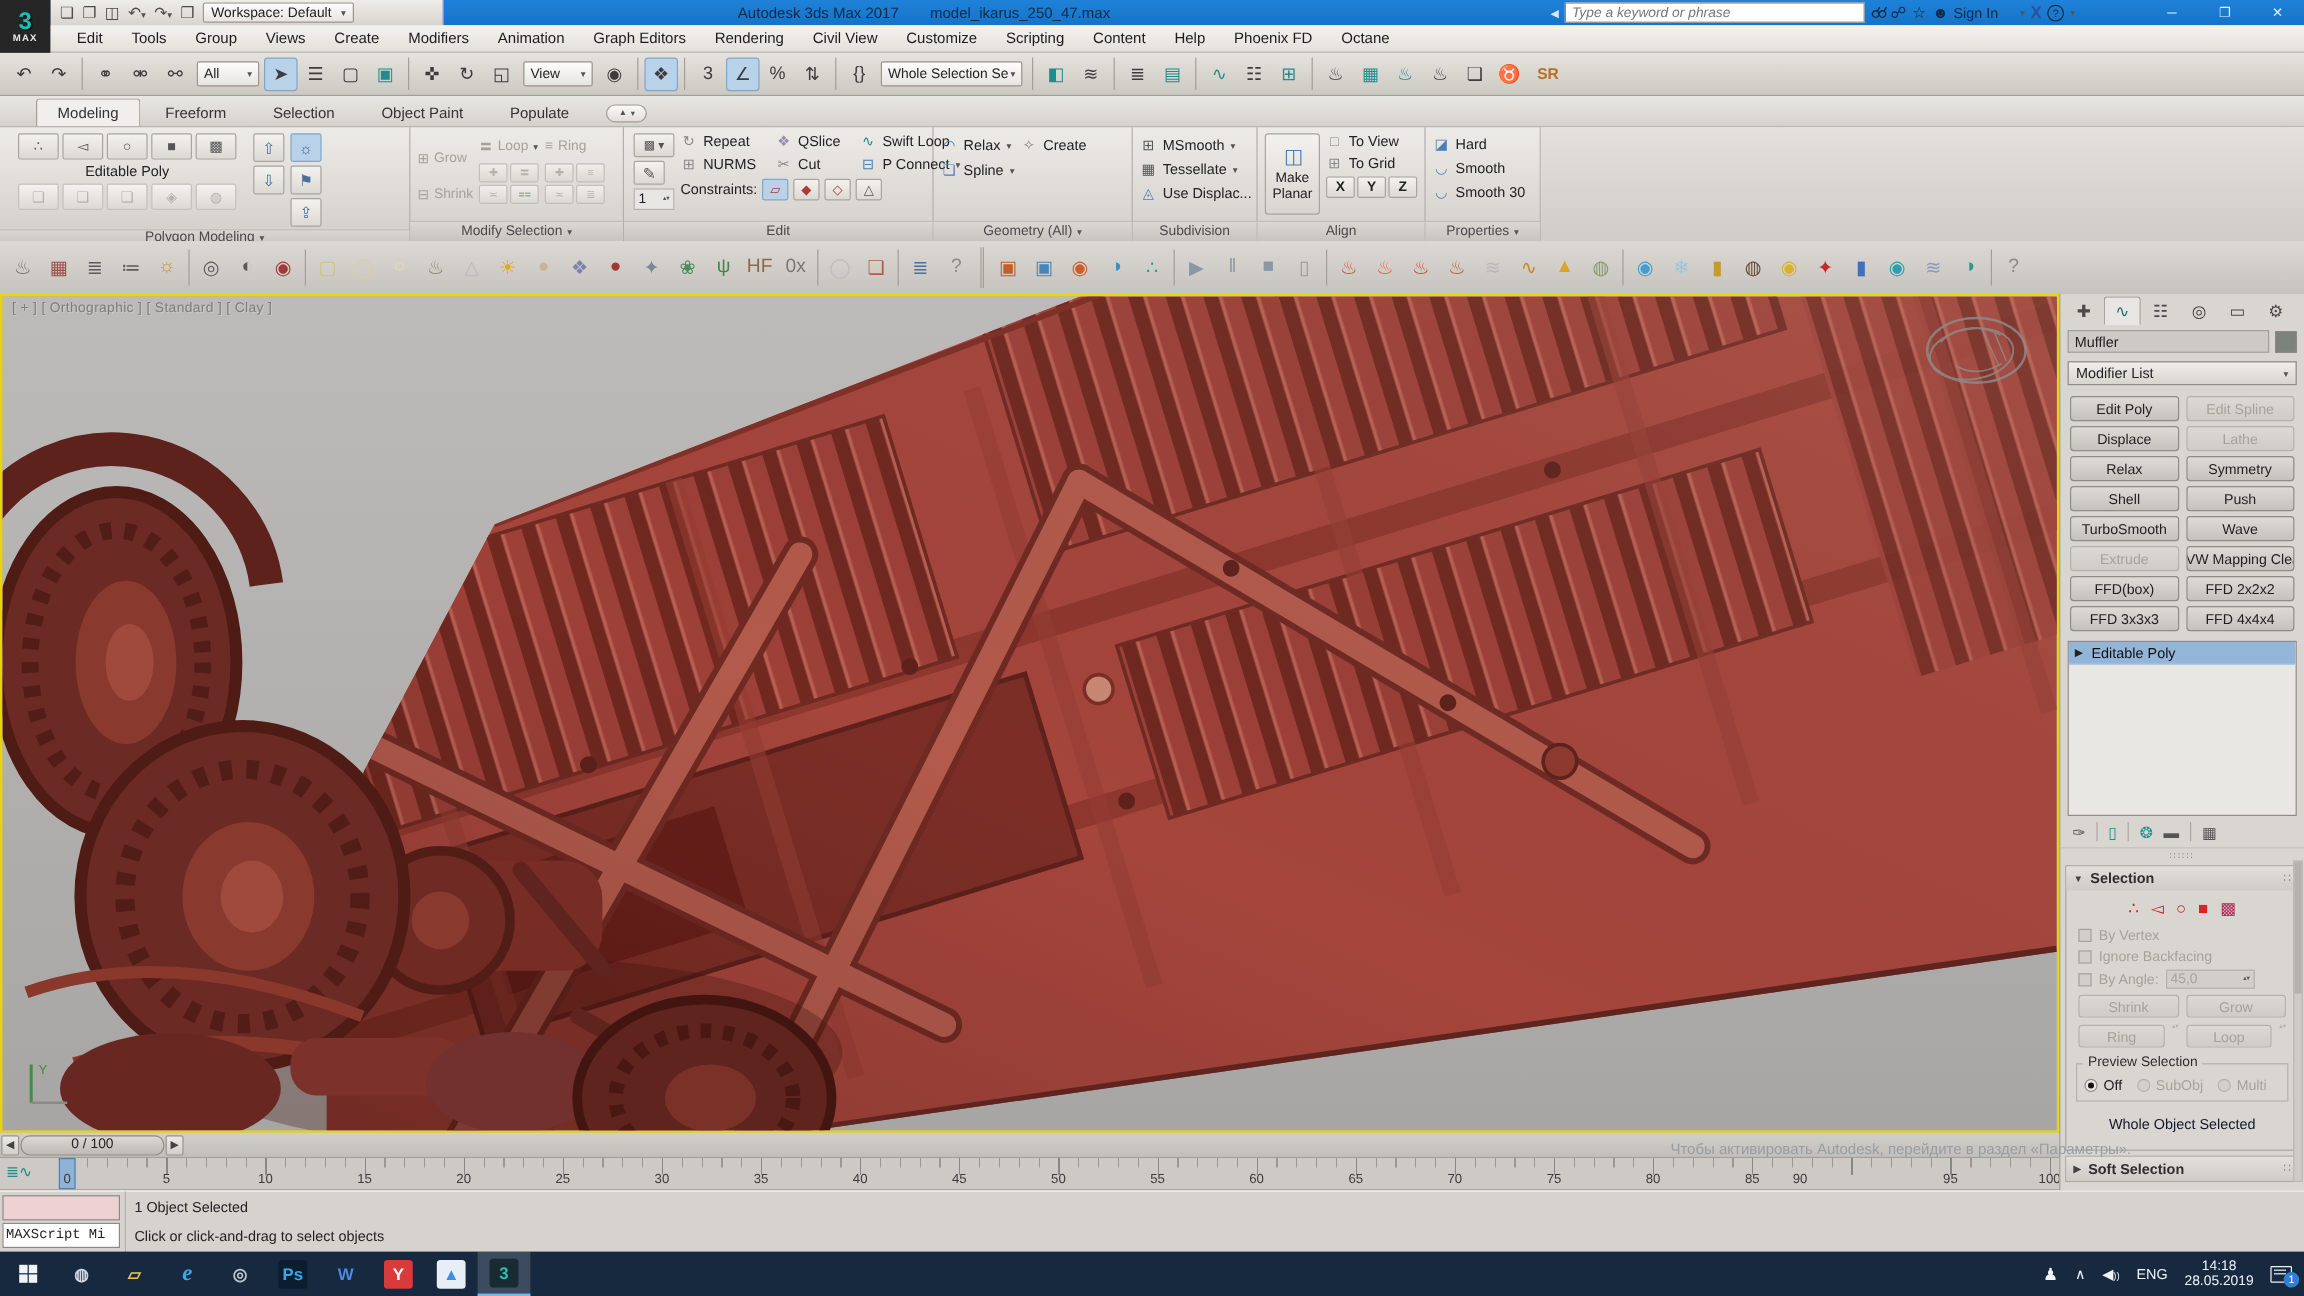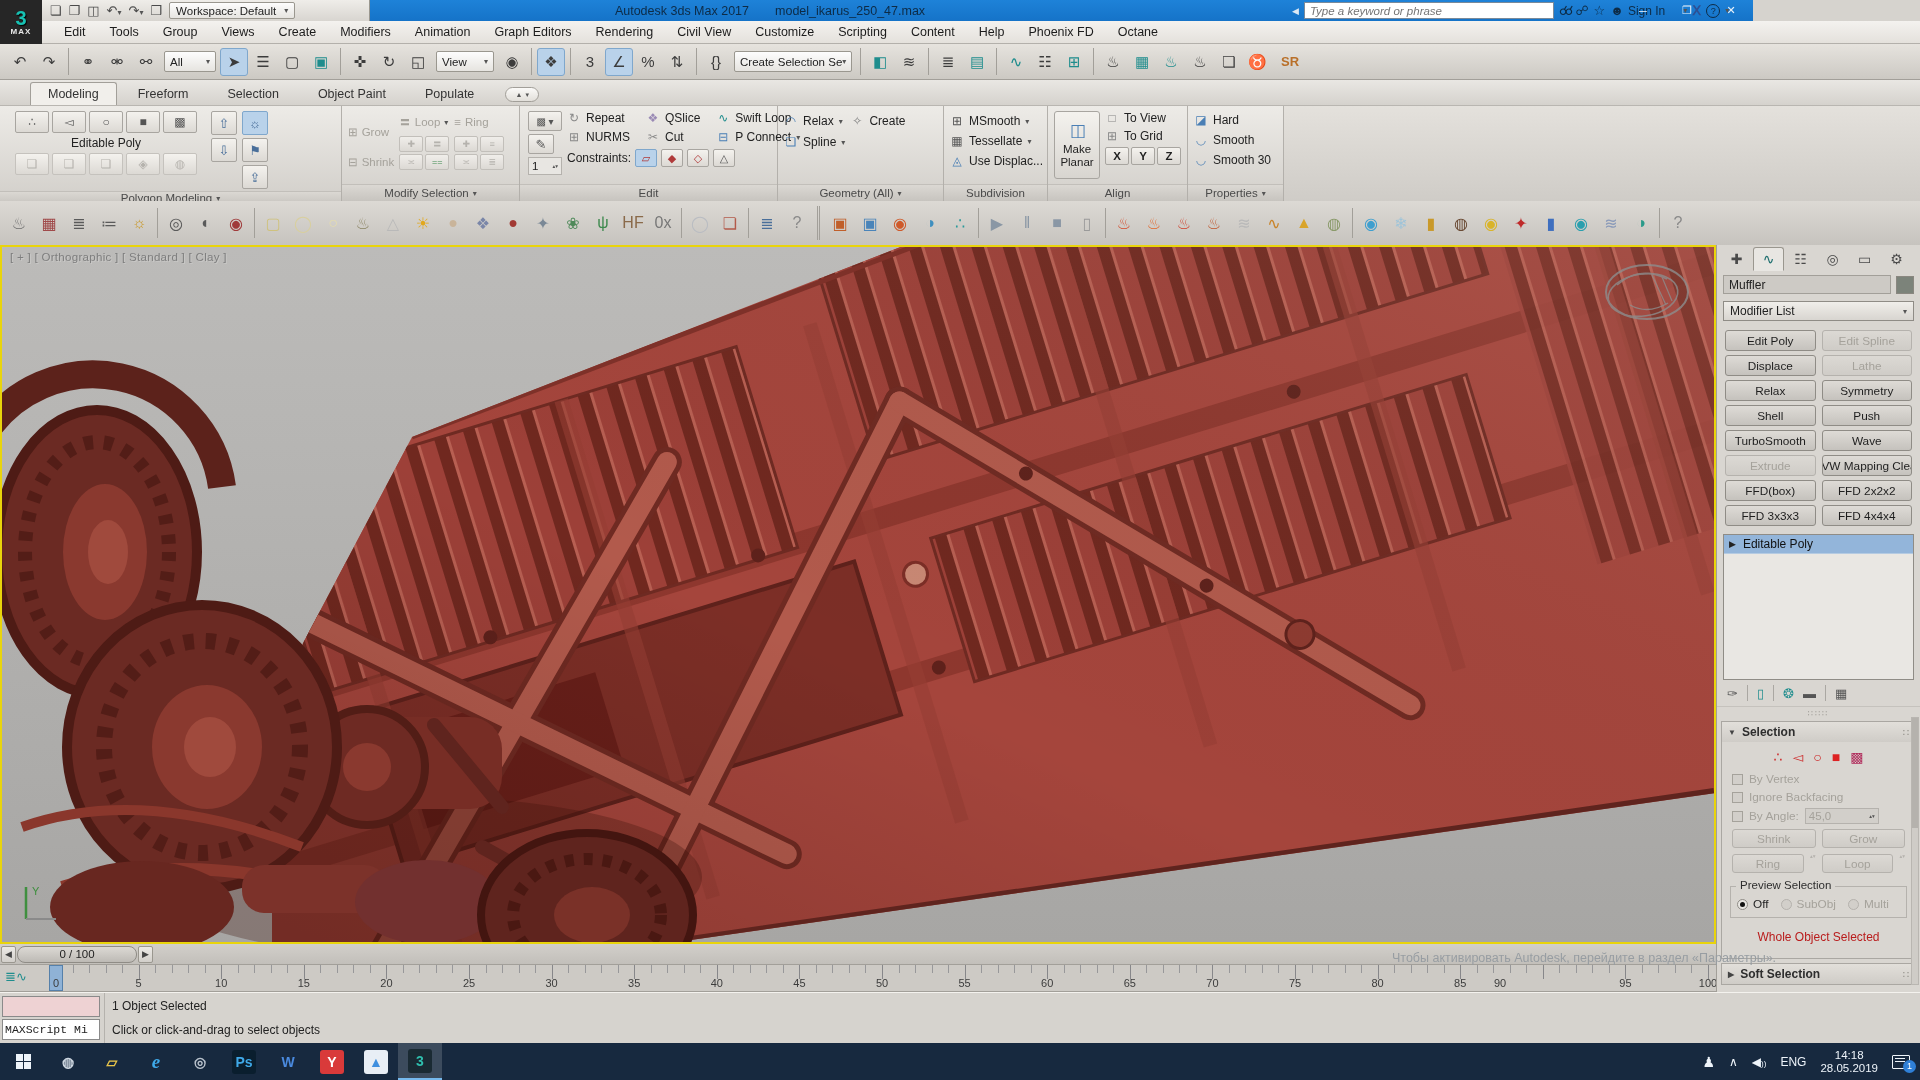--- a/index.html
+++ b/index.html
@@ -1,20 +1,20 @@
 <!DOCTYPE html>
 <html><head>
 <meta charset="utf-8">
 <style>
   *{box-sizing:border-box;margin:0;padding:0}
   html,body{width:1920px;height:1080px;overflow:hidden}
   body{font-family:"Liberation Sans",sans-serif;background:#d6d3ce;position:relative;font-size:12px;color:#222}
 
   
-  #titlebar{position:absolute;top:0;left:0;width:1753px;height:21px;background:linear-gradient(#1e82d8,#1573c8)}
+  #titlebar{position:absolute;top:0;left:0;width:1920px;height:21px;background:linear-gradient(#1e82d8,#1573c8)}
   #logo{position:absolute;top:0;left:0;width:42px;height:44px;background:#262626;z-index:9;display:flex;flex-direction:column;align-items:center;justify-content:center}
   #logo .three{color:#17c2b4;font-size:20px;font-weight:bold;line-height:18px;text-shadow:1px 1px 1px #000}
   #logo .max{color:#e8e8e8;font-size:8px;font-weight:bold;letter-spacing:1px}
   #qat{position:absolute;left:42px;top:0;width:328px;height:21px;background:linear-gradient(#efede9,#d8d5d0);display:flex;align-items:center;gap:7px;padding:0 8px;border-right:1px solid #9a978f}
   .qat-ic{font-size:13px;color:#4a4a4a;line-height:1}
   .qat-dd{height:17px;border:1px solid #9a978f;background:linear-gradient(#fdfdfd,#e6e4e0);border-radius:2px;display:flex;align-items:center;gap:8px;padding:0 6px;font-size:11.5px}
   .caret{font-size:8px;color:#555}
   #win-title{position:absolute;left:380px;top:0;width:780px;height:21px;display:flex;align-items:center;justify-content:center;gap:26px;color:#0d2b46;font-size:12.5px}
   #search-wrap{position:absolute;left:1292px;top:1px;height:19px;display:flex;align-items:center;gap:5px}
   #search-wrap .arr{color:#dce8f4;font-size:9px}
@@ -149,21 +149,21 @@
   .cb{width:11px;height:11px;border:1px solid #a5a29b;background:#d2cfca}
   .angle-field{width:74px;height:16px;border:1px solid #b5b2ad;background:#d2cfca;color:#a5a29b;display:flex;align-items:center;justify-content:space-between;padding:0 3px;font-size:11.5px}
   .gray-btn{height:19px;border:1px solid #b5b2ad;border-radius:3px;background:linear-gradient(#dcd9d4,#cfccc7);color:#a5a29b;display:flex;align-items:center;justify-content:center;font-size:11.8px;flex:1}
   .two-col{display:flex;gap:6px;padding:3px 10px}
   .pv-box{border:1px solid #b5b2ad;margin:10px 8px 4px;padding:10px 6px 6px;position:relative}
   .pv-label{position:absolute;top:-8px;left:5px;background:#d9d6d1;padding:0 4px;font-size:11.5px;color:#2e2e2e}
   .radio-row{display:flex;align-items:center;gap:5px;font-size:11.8px}
   .rad{width:11px;height:11px;border:1px solid #8f8c86;border-radius:50%;background:#e8e6e2;display:flex;align-items:center;justify-content:center}
   .rad.on i{width:5px;height:5px;border-radius:50%;background:#111}
   .rad.dis{border-color:#b5b2ad;background:#d2cfca}
-  #whole-obj{text-align:center;padding:8px 0 14px;font-size:12px;color:#b91c1c}
+  #whole-obj{text-align:center;padding:8px 0 14px;font-size:12px;color:#0f172a}
   #cp-scroll{position:absolute;right:1px;top:472px;width:8px;height:268px;background:#cfccc7;border:1px solid #b9b6b1}
   #cp-scroll i{position:absolute;left:0;right:0;top:0;height:110px;background:#b5b2ad;display:block}
 
   
   #wm{position:absolute;left:1392px;top:945px;z-index:15;pointer-events:none;color:#8b9196}
   #wm .l1{font-size:19px;font-weight:300}
   #wm .l2{font-size:12.5px;margin-top:6px;white-space:nowrap;color:#979da2}
 </style>
 </head>
 <body>
@@ -258,21 +258,21 @@
     <div class="tb-sep"></div>
     <div class="tb-btn active">❖</div>
     <div class="tb-sep"></div>
     <div class="tb-btn">3</div>
     <div class="tb-btn active">∠</div>
     <div class="tb-btn">%</div>
     <div class="tb-btn">⇅</div>
     <div class="tb-sep"></div>
     <div class="tb-btn">{}</div>
     <div class="tb-dd" style="width: 118px;">
-      <span>Create Selection Se</span>
+      <span>Whole Selection Se</span>
       <span class="caret">▾</span>
     </div>
     <div class="tb-sep"></div>
     <div class="tb-btn teal">◧</div>
     <div class="tb-btn">≋</div>
     <div class="tb-sep"></div>
     <div class="tb-btn">≣</div>
     <div class="tb-btn teal">▤</div>
     <div class="tb-sep"></div>
     <div class="tb-btn teal">∿</div>

